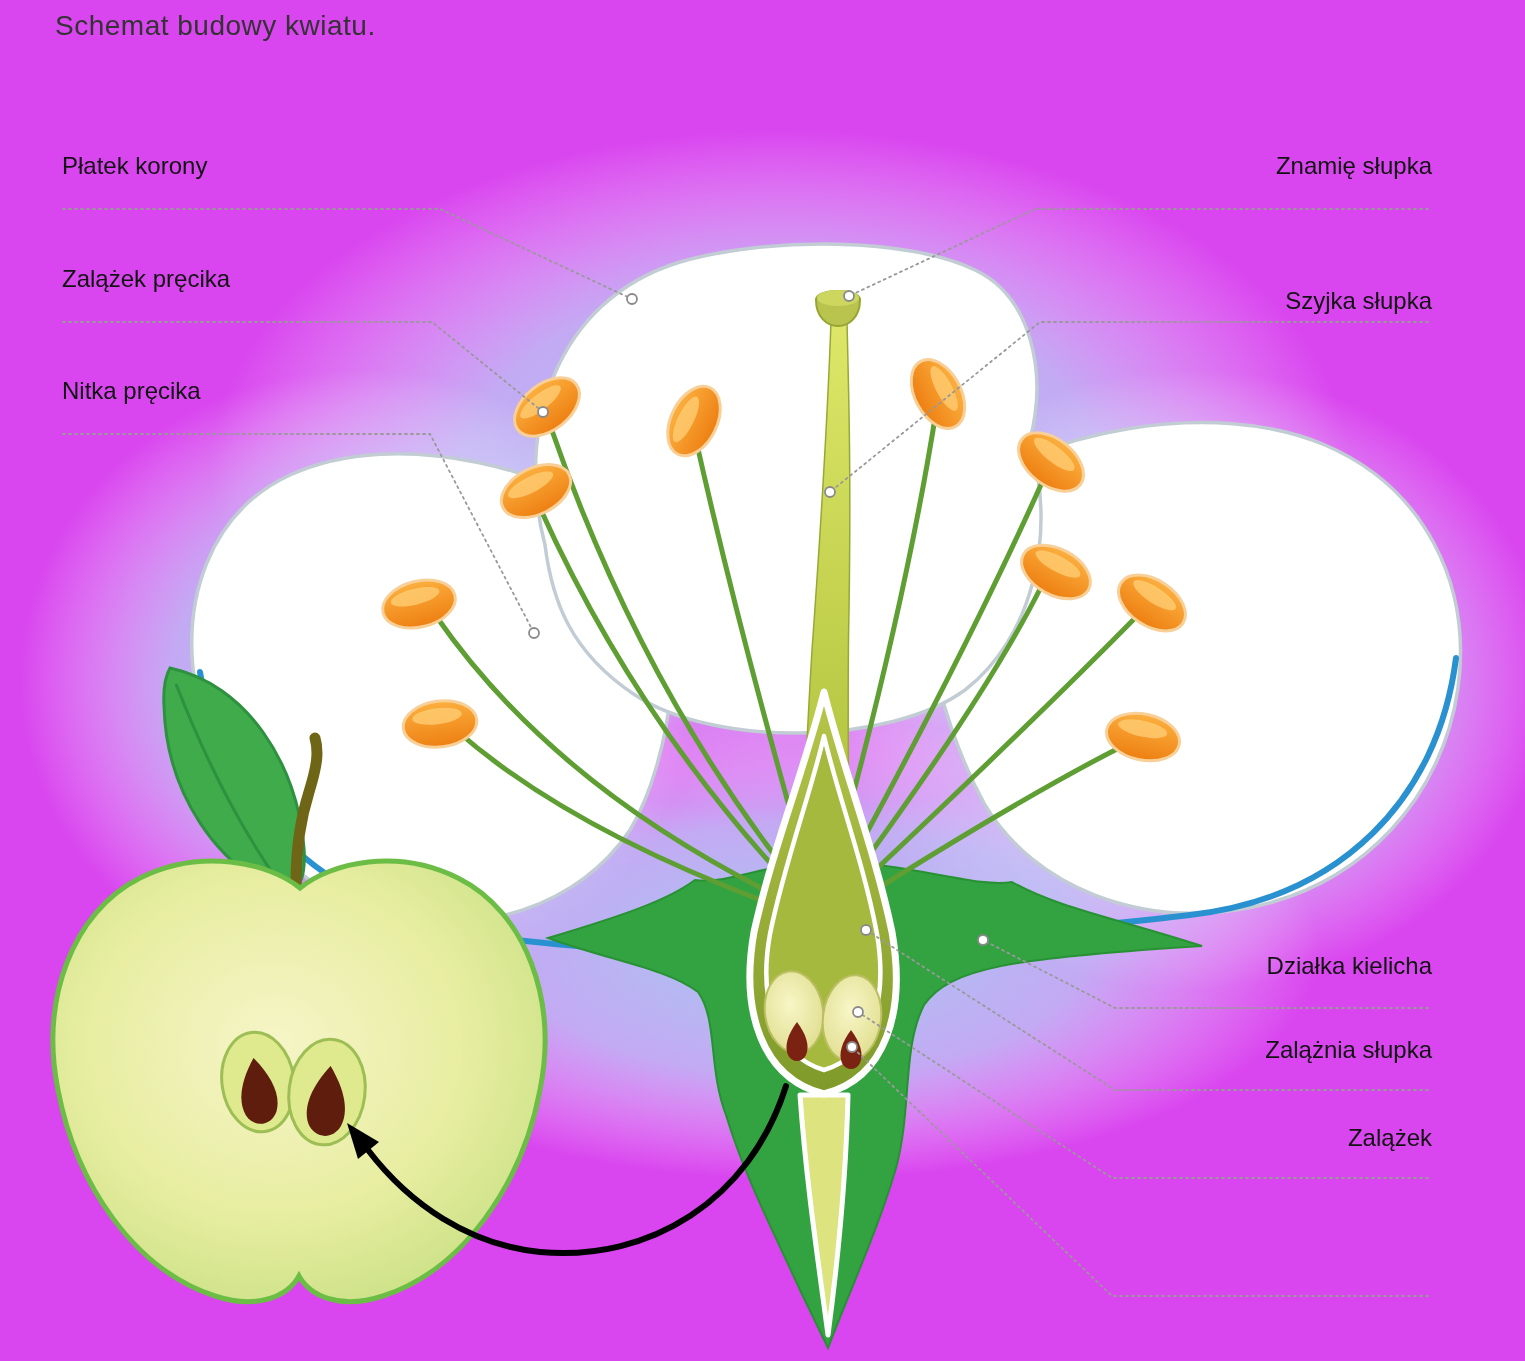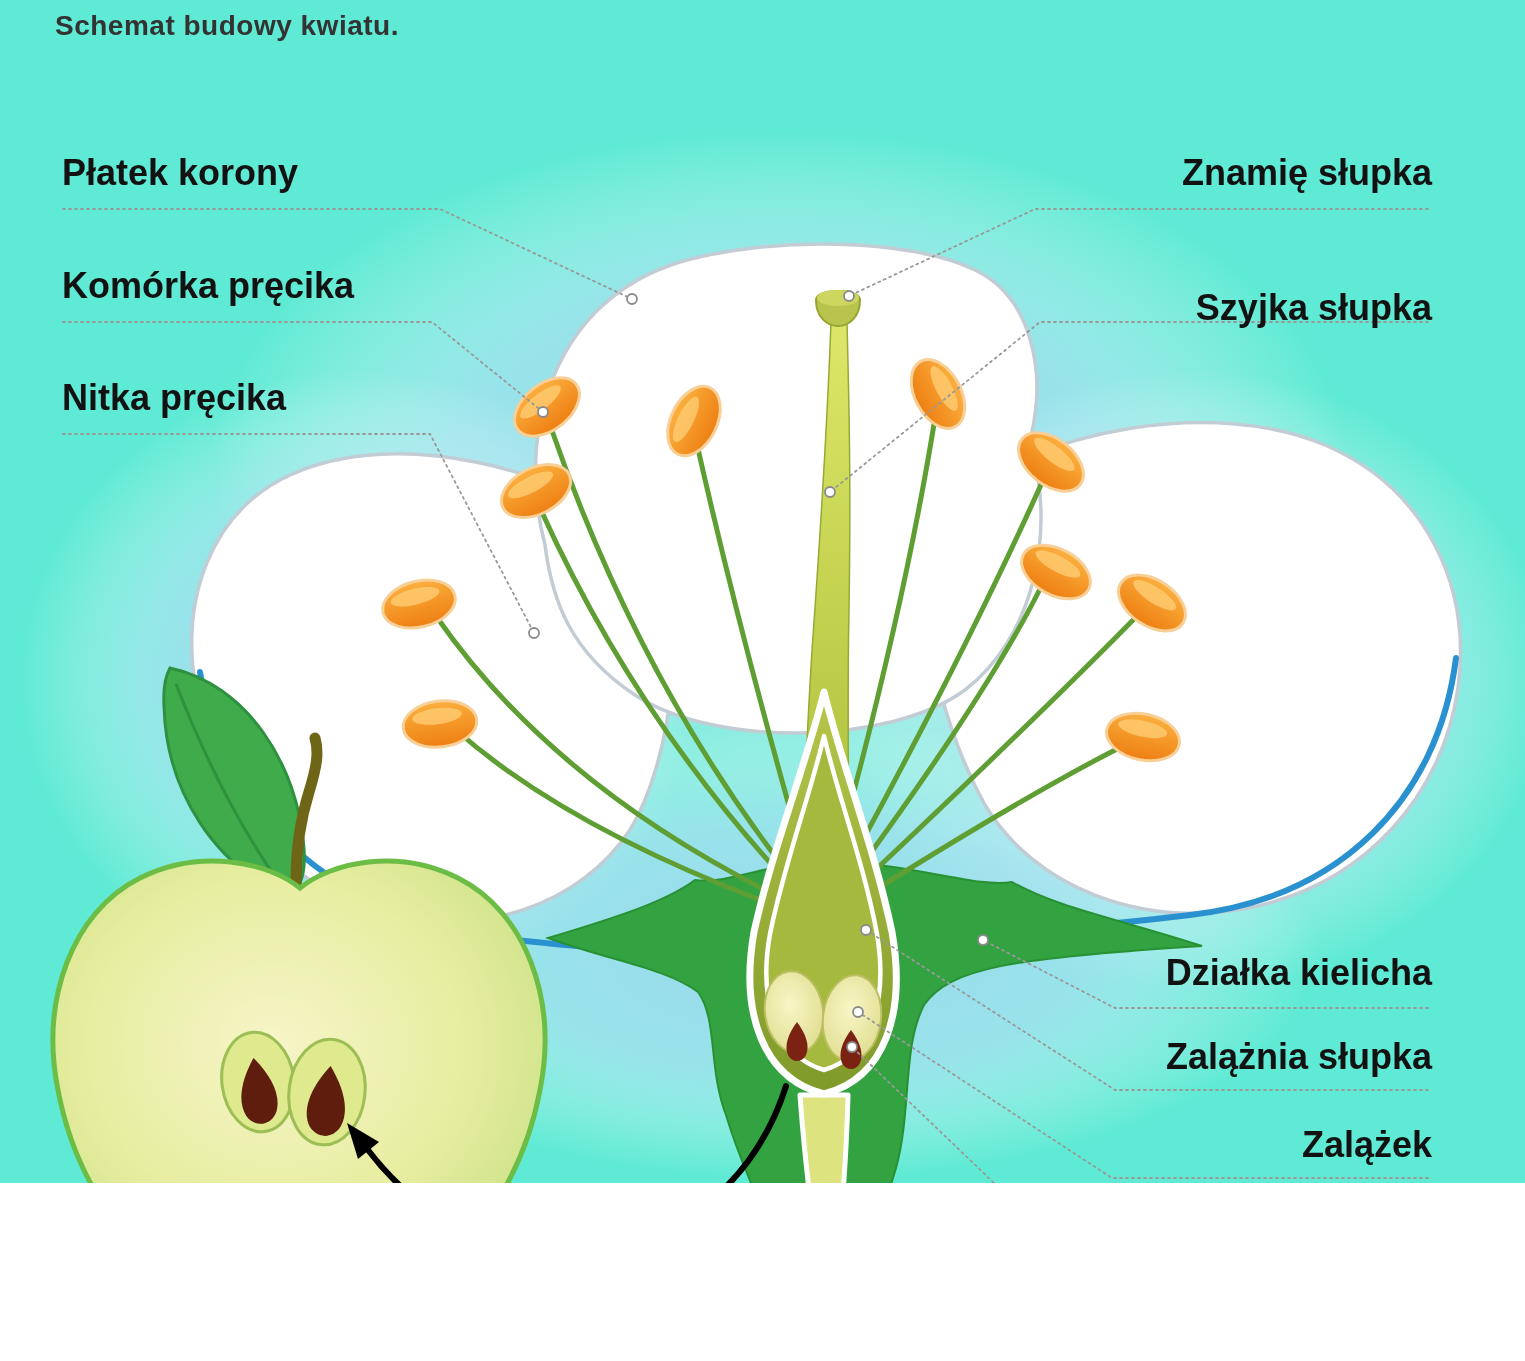--- a/index.html
+++ b/index.html
@@ -1,31 +1,30 @@
 <!DOCTYPE html>
 <html><head>
 <meta charset="utf-8">
 <style>
   html,body{margin:0;padding:0;background:#ffffff;}
   .stage{
     position:relative;
-    width:1525px;height:1183px;
-    background:#5eead4;
+    width:1525px;height:1361px;
+    background:#d946ef;
     font-family:"Liberation Sans", sans-serif;
     overflow:hidden;
-    font-weight:bold;
   }
   .stage svg{position:absolute;left:0;top:0;}
   .title{
     position:absolute;left:55px;top:10px;
     font-size:28px;color:#333;letter-spacing:.5px;
   }
   .lbl{
     position:absolute;
-    font-size:36px;color:#121212;white-space:nowrap;
+    font-size:24px;color:#121212;white-space:nowrap;
   }
   .lbl.right{text-align:center;}
 </style>
 </head>
 <body>
 
 <div class="stage">
 
 <svg viewBox="0 0 1525 1361" width="1525" height="1361">
   <defs>
@@ -186,21 +185,21 @@
     <circle cx="983" cy="940" r="5"></circle>
     <circle cx="866" cy="930" r="5"></circle>
     <circle cx="858" cy="1012" r="5"></circle>
     <circle cx="852" cy="1047" r="5"></circle>
   </g>
 </svg>
 
 <div class="title">Schemat budowy kwiatu.</div>
 
 <div class="lbl" style="left:62px;top:152px;">Płatek korony</div>
-<div class="lbl" style="left:62px;top:265px;">Komórka pręcika</div>
+<div class="lbl" style="left:62px;top:265px;">Zalążek pręcika</div>
 <div class="lbl" style="left:62px;top:377px;">Nitka pręcika</div>
 
 <div class="lbl right" style="right:93px;top:152px;">Znamię słupka</div>
 <div class="lbl right" style="right:93px;top:265px;margin-top:22px;">Szyjka słupka</div>
 <div class="lbl right" style="right:93px;top:952px;">Działka kielicha</div>
 <div class="lbl right" style="right:93px;top:1036px;">Zalążnia słupka</div>
 <div class="lbl right" style="right:93px;top:1124px;">Zalążek</div>
 
 </div>
 

